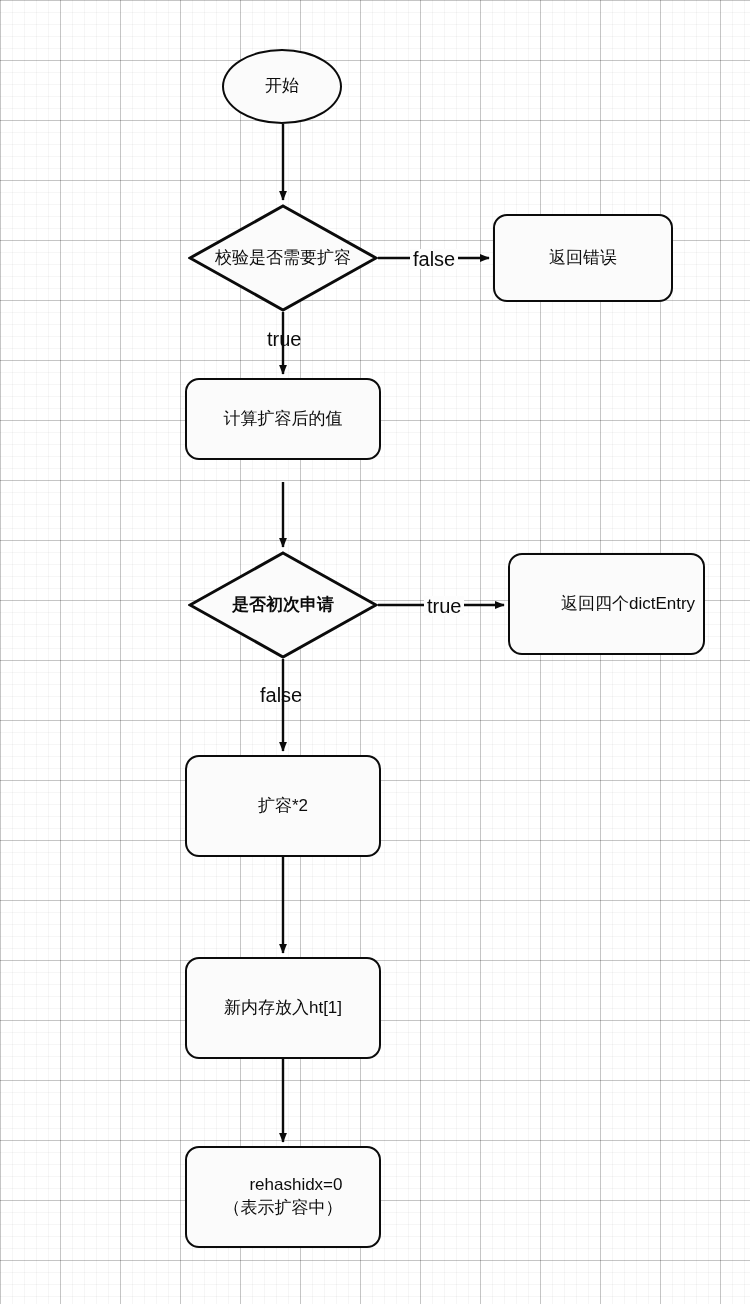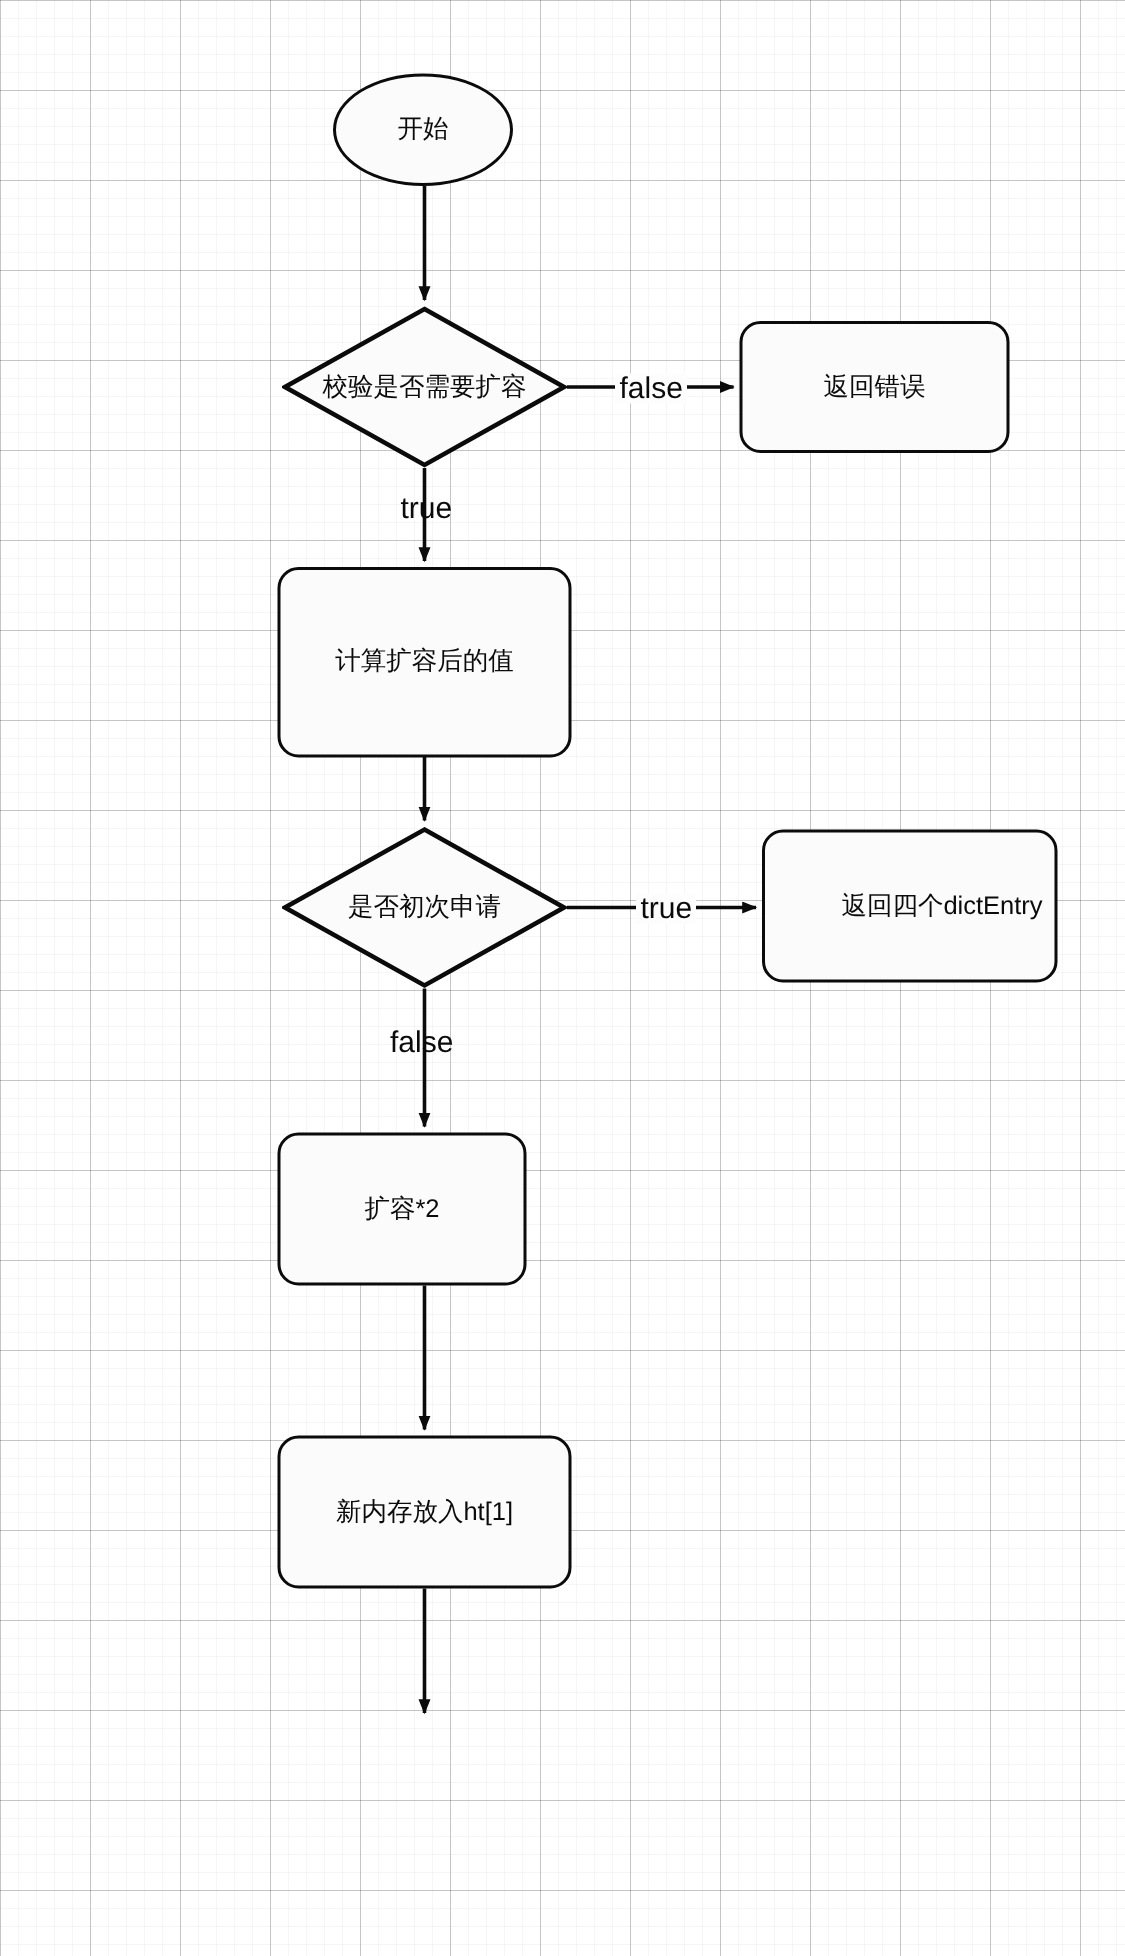--- a/index.html
+++ b/index.html
@@ -124,43 +124,47 @@
     <span class="nodelabel">返回错误</span>
   </div>
 
   <div class="node diamond-wrap" style="left:188px; top:204px; width:190px; height:108px;">
     <svg class="diamond-shape" viewBox="0 0 190 108" preserveAspectRatio="none">
       <polygon points="95,2 188,54 95,106 2,54" fill="#fbfbfb" stroke="#0b0b0b" stroke-width="3" vector-effect="non-scaling-stroke"></polygon>
     </svg>
     <span class="diamond-label">校验是否需要扩容</span>
   </div>
 
-  <div class="node process" style="left:185px; top:378px; width:196px; height:127px;">
+  <div class="node process" style="left:185px; top:378px; width:196px; height:82px;">
     <span class="nodelabel">计算扩容后的值</span>
   </div>
 
-  <div class="node diamond-wrap" style="left:188px; top:551px; width:190px; height:108px;">
+  <div class="node diamond-wrap" style="left:188px; top:551px; width:190px; height:108px;font-weight:bold;">
     <svg class="diamond-shape" viewBox="0 0 190 108" preserveAspectRatio="none">
       <polygon points="95,2 188,54 95,106 2,54" fill="#fbfbfb" stroke="#0b0b0b" stroke-width="3" vector-effect="non-scaling-stroke"></polygon>
     </svg>
     <span class="diamond-label">是否初次申请</span>
   </div>
 
   <div class="node process" style="left:508px; top:553px; width:197px; height:102px;padding-left:43px;">
     <span class="nodelabel">返回四个dictEntry</span>
   </div>
 
-  <div class="node process" style="left:185px; top:755px; width:166px; height:102px;">
+  <div class="node process" style="left:185px; top:755px; width:196px; height:102px;">
     <span class="nodelabel">扩容*2</span>
   </div>
 
   <div class="node process" style="left:185px; top:957px; width:196px; height:102px;">
     <span class="nodelabel">新内存放入ht[1]</span>
   </div>
 
+  <div class="node process" style="left:185px; top:1146px; width:196px; height:102px;">
+    <span class="nodelabel">rehashidx=0
+（表示扩容中）</span>
+  </div>
 
   <span class="edge-label on-line" style="left:410px; top:249px;">false</span>
 
   <span class="edge-label" style="left:267px; top:329px;">true</span>
 
   <span class="edge-label on-line" style="left:424px; top:596px;">true</span>
 
   <span class="edge-label" style="left:260px; top:685px;">false</span>
 
 </div>

